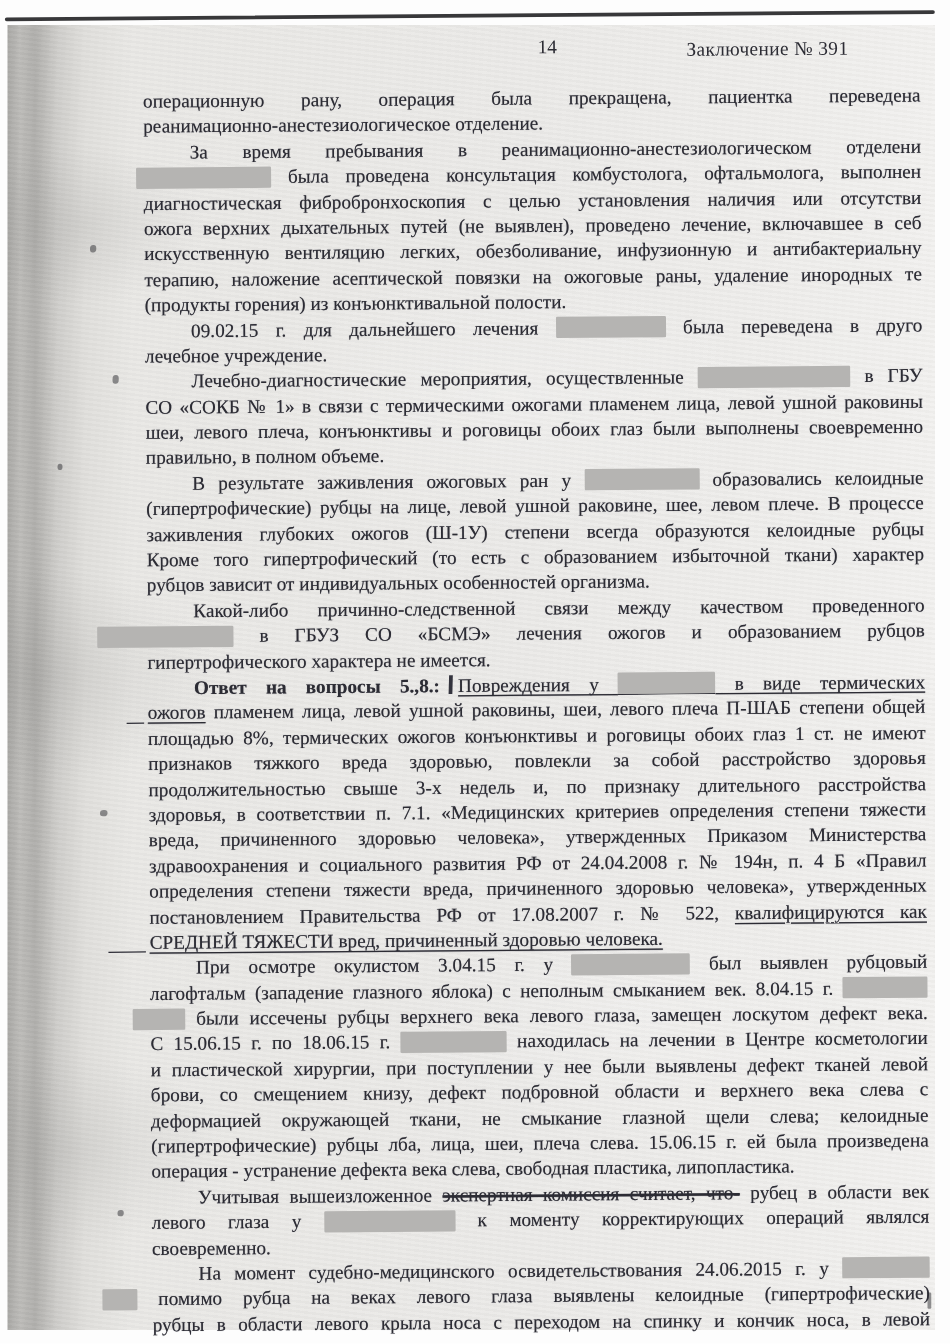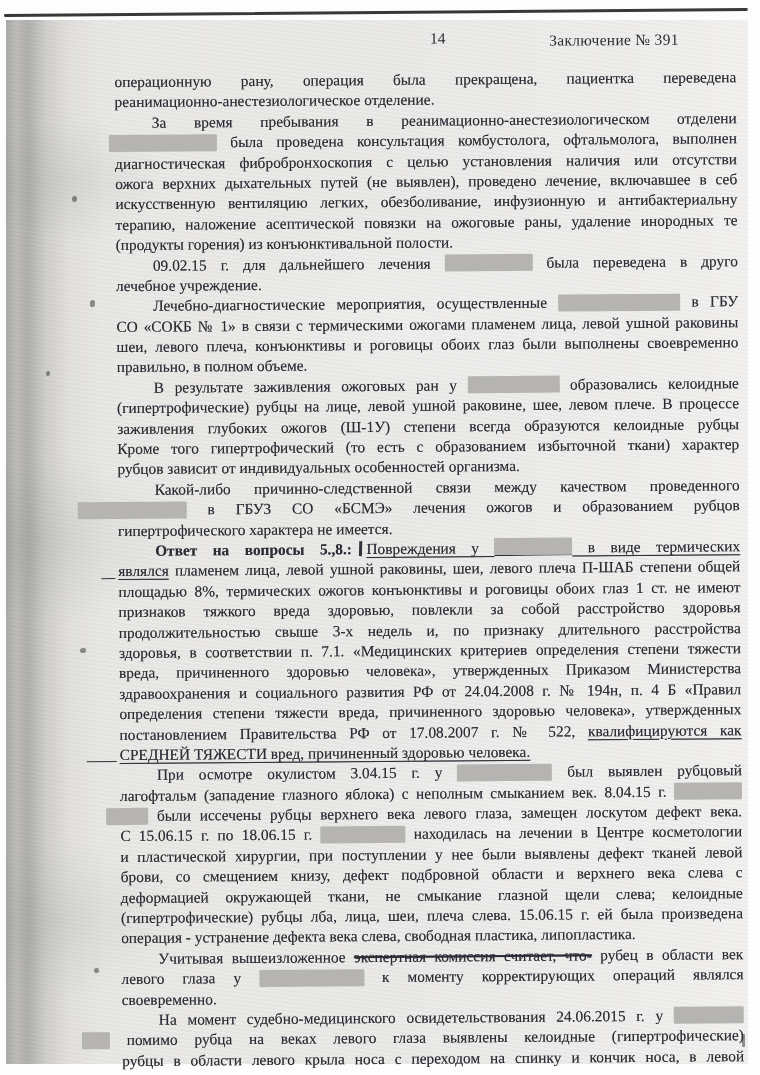--- a/index.html
+++ b/index.html
@@ -95,21 +95,21 @@
           <div class="line just"><span class="run">Кроме того гипертрофический (то есть с образованием избыточной ткани) характер</span></div>
           <div class="line"><span class="run">рубцов зависит от индивидуальных особенностей организма.</span></div>
         </div>
         <div class="para">
           <div class="line just ind"><span class="run">Какой-либо причинно-следственной связи между качеством проведенного</span></div>
           <div class="line just"><span class="redact" style="width: 109px; background: rgb(181, 180, 178); margin-left: -40px;"></span><span class="run"> в ГБУЗ СО «БСМЭ» лечения ожогов и образованием рубцов</span></div>
           <div class="line"><span class="run">гипертрофического характера не имеется.</span></div>
         </div>
         <div class="para">
           <div class="line just ind"><span class="run b">Ответ на вопросы 5.,8.:</span><span class="tick"></span><span class="run u">Повреждения у </span><span class="redact u-b" style="width: 78px; background: rgb(181, 180, 178);"></span><span class="run u"> в виде термических</span></div>
-          <div class="line just"><span class="uext" style="width: 14px; left: -17px;"></span><span class="run u">являлся</span><span class="run"> пламенем лица, левой ушной раковины, шеи, левого плеча П-ШАБ степени общей</span></div>
+          <div class="line just"><span class="uext" style="width: 14px; left: -17px;"></span><span class="run u">ожогов</span><span class="run"> пламенем лица, левой ушной раковины, шеи, левого плеча П-ШАБ степени общей</span></div>
           <div class="line just"><span class="run">площадью 8%, термических ожогов конъюнктивы и роговицы обоих глаз 1 ст. не имеют</span></div>
           <div class="line just"><span class="run">признаков тяжкого вреда здоровью, повлекли за собой расстройство здоровья</span></div>
           <div class="line just"><span class="run">продолжительностью свыше 3-х недель и, по признаку длительного расстройства</span></div>
           <div class="line just"><span class="run">здоровья, в соответствии п. 7.1. «Медицинских критериев определения степени тяжести</span></div>
           <div class="line just"><span class="run">вреда, причиненного здоровью человека», утвержденных Приказом Министерства</span></div>
           <div class="line just"><span class="run">здравоохранения и социального развития РФ от 24.04.2008 г. № 194н, п. 4 Б «Правил</span></div>
           <div class="line just"><span class="run">определения степени тяжести вреда, причиненного здоровью человека», утвержденных</span></div>
           <div class="line just"><span class="run">постановлением Правительства РФ от 17.08.2007 г. № 522, </span><span class="run u">квалифицируются как</span></div>
           <div class="line"><span class="uext" style="width: 30px; left: -33px;"></span><span class="run u">СРЕДНЕЙ ТЯЖЕСТИ вред, причиненный здоровью человека.</span></div>
         </div>

